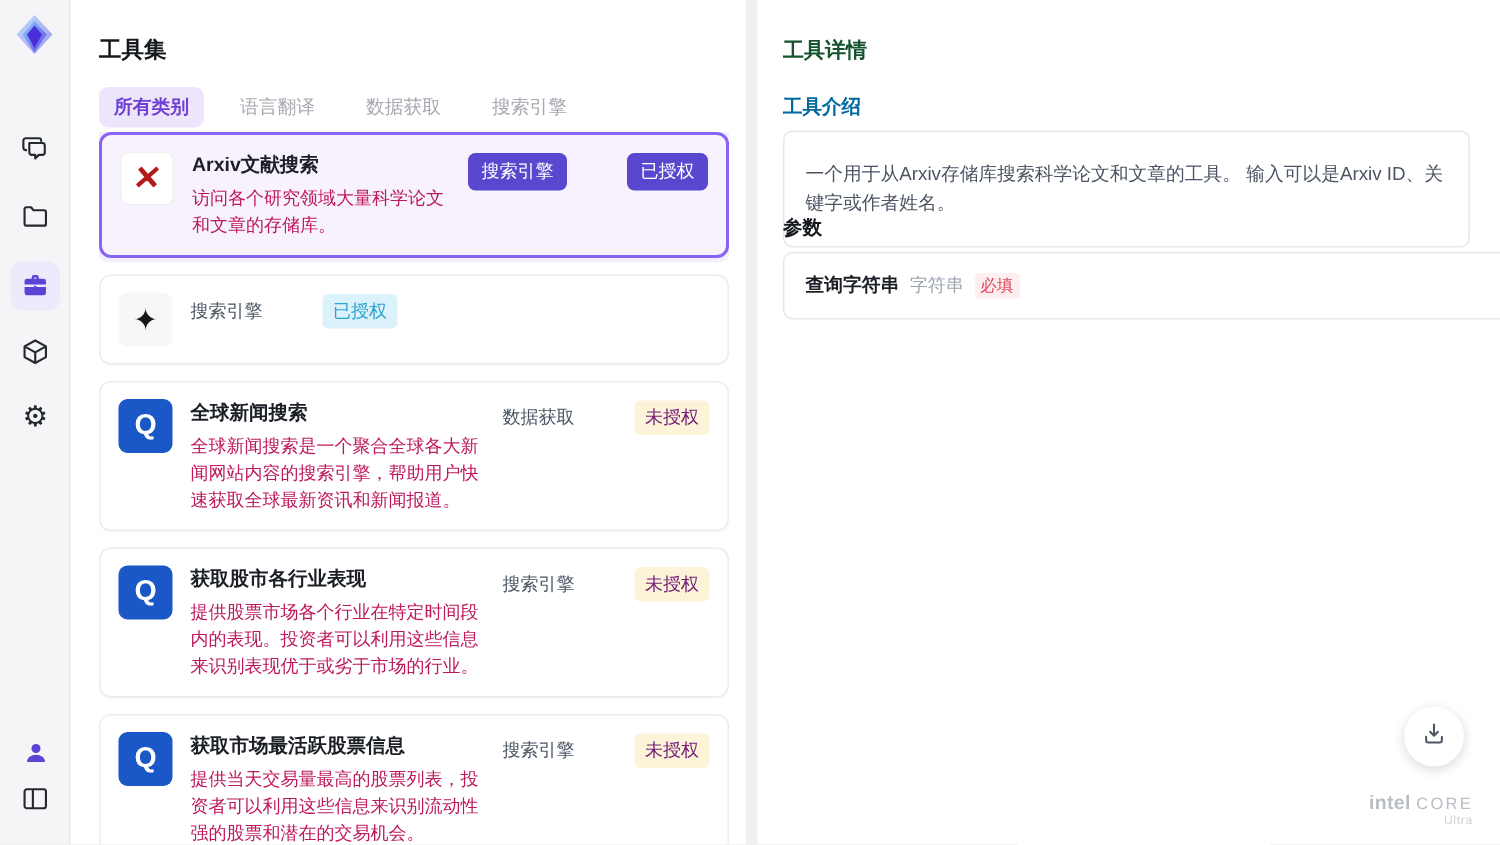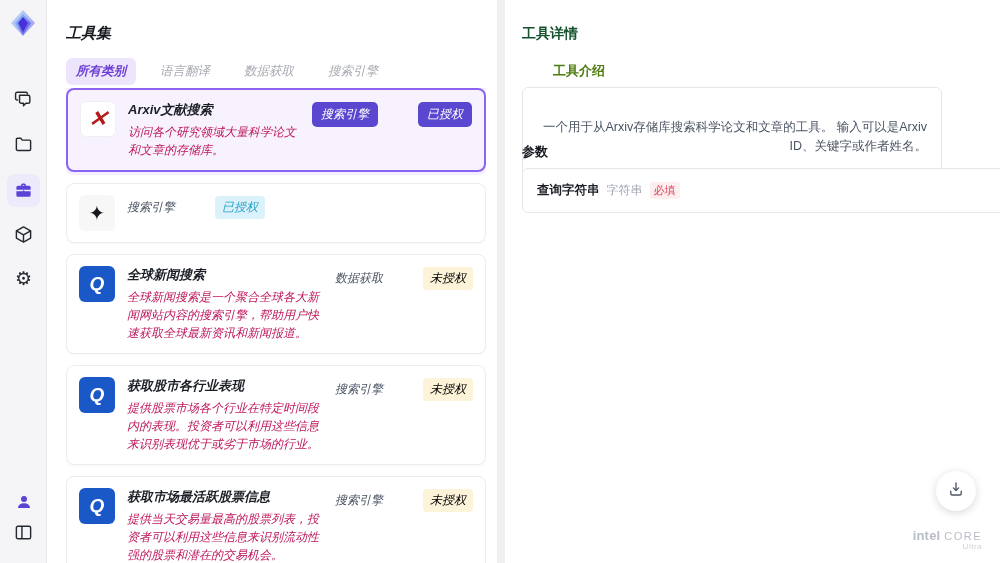--- a/index.html
+++ b/index.html
@@ -8,54 +8,54 @@
 
   
   .rail { position:absolute; left:0; top:0; width:47px; height:563px; background:#f5f5f7; border-right:1px solid #e8e8ea; }
   .rail .logo { position:absolute; left:8px; top:8px; width:30px; height:30px; }
   .rail-btn { position:absolute; left:7px; width:33px; height:33px; display:flex; align-items:center; justify-content:center; border-radius:8px; cursor:pointer; }
   .rail-btn svg { display:block; }
   .rail-btn.active { background:#edeafb; }
   .gear-glyph { font-size:19px; color:#24292f; line-height:1; }
 
   
-  .main { position:absolute; left:47px; top:0; width:450px; height:563px; background:#ffffff;font-style:italic; }
+  .main { position:absolute; left:47px; top:0; width:450px; height:563px; background:#ffffff; }
   .main-title { position:absolute; left:19px; top:24px; font-size:15px; font-weight:bold; color:#15181e; }
   .tabs { position:absolute; left:19px; top:58px; display:flex; gap:14px; align-items:center; }
   .tab { font-size:12.5px; color:#a6a9b1; padding:5px 10px; border-radius:6px; cursor:pointer; white-space:nowrap; }
   .tab.active { background:#ece5fb; color:#6d3fd4; font-weight:bold; }
 
   .tool-list { position:absolute; left:19px; top:88px; width:420px; height:475px; overflow:hidden; }
   .tool-card { display:flex; align-items:flex-start; background:#fff; border:1px solid #ececf0; border-radius:8px; padding:11px 12px; margin-bottom:11px; box-shadow:0 1px 2px rgba(20,20,40,.03); cursor:pointer; }
   .tool-card.sel { border:2px solid #8a63f3; background:#f7f2fe; box-shadow:0 0 0 3px rgba(138,99,243,.10); }
   .t-icon { width:36px; height:36px; border-radius:6px; flex:0 0 36px; margin-right:12px; display:flex; align-items:center; justify-content:center; background:#fafafa; overflow:hidden; }
   .t-icon.arxiv { background:#ffffff; border:1px solid #f0f0f0; color:#b31b1b; font-size:22px; font-weight:bold; font-family:"Liberation Serif","DejaVu Serif",serif; }
   .t-icon.tavily { background:#f7f7f8; color:#17181c; font-size:20px; }
   .t-icon.qnews { background:#1a58c8; color:#ffffff; font-size:19px; font-weight:bold; }
   .t-body { flex:1 1 auto; min-width:0; padding-right:10px; }
   .t-name { font-size:13px; font-weight:bold; color:#1c2026; }
   .t-desc { font-size:12px; color:#be185d; line-height:1.5; margin-top:4px; }
   .t-badges { flex:0 0 auto; display:flex; gap:8px; align-items:center; margin-top:1px; }
   .b-cat { font-size:12px; color:#4b5563; white-space:nowrap; }
   .b-auth { font-size:12px; padding:3px 7px; border-radius:4px; white-space:nowrap;margin-left:32px; }
   .b-auth.yes { background:#dcf2fa; color:#2aa3cf; }
-  .b-auth.no { background:#fcf3d9; color:#000000; }
+  .b-auth.no { background:#fcf3d9; color:#701a75; }
   .sel .b-cat, .sel .b-auth { background:#5948cf; color:#ffffff; padding:4px 9px; border-radius:5px; font-size:12px; }
 
   
   .sb { position:absolute; left:478px; top:86px; width:10px; height:472px; }
   .sb-up { position:absolute; top:0; left:2px; width:0; height:0; border-left:3.5px solid transparent; border-right:3.5px solid transparent; border-bottom:5px solid #55585e; }
   .sb-down { position:absolute; bottom:0; left:2px; width:0; height:0; border-left:3.5px solid transparent; border-right:3.5px solid transparent; border-top:5px solid #55585e; }
   .sb-thumb { position:absolute; top:9px; left:1px; width:7px; height:186px; background:#c6c7cc; border-radius:4px; }
 
   
   .detail { position:absolute; left:505px; top:0; width:495px; height:563px; background:#ffffff; }
   .d-title { position:absolute; left:17px; top:25px; font-size:14px; font-weight:bold; color:#14532d; }
-  .d-sec1 { position:absolute; left:17px; top:62px; font-size:13px; font-weight:bold; color:#4d7c0f;margin-left:31px; }
-  .intro-card { position:absolute; left:17px; top:87px; width:420px; border:1px solid #e7e7ea; border-radius:6px; padding:30px 14px; font-size:12.5px; color:#4b5563; line-height:1.5; background:#fff;text-align:right; }
+  .d-sec1 { position:absolute; left:17px; top:62px; font-size:13px; font-weight:bold; color:#0369a1; }
+  .intro-card { position:absolute; left:17px; top:87px; width:458px; border:1px solid #e7e7ea; border-radius:6px; padding:19px 14px; font-size:12.5px; color:#4b5563; line-height:1.5; background:#fff; }
   .d-sec2 { position:absolute; left:17px; top:143px; font-size:13px; font-weight:bold; color:#15181e; }
   .param-card { position:absolute; left:17px; top:168px; width:536px; border:1px solid #e7e7ea; border-radius:6px; padding:13px 14px; background:#fff; }
   .p-row { display:flex; align-items:center; gap:7px; }
   .p-name { font-size:12.5px; font-weight:bold; color:#1c2026; }
   .p-type { font-size:12px; color:#9ca3af; }
   .p-req { font-size:11px; color:#e0485a; background:#fdeef0; padding:1px 4px; border-radius:3px; }
   .p-desc { font-size:12.5px; color:#6b7280; margin-top:9px; line-height:1.5; }
 
   
   .fab { position:absolute; right:24px; bottom:52px; width:40px; height:40px; border-radius:50%; background:#ffffff; box-shadow:0 2px 8px rgba(20,20,40,.16); display:flex; align-items:center; justify-content:center; cursor:pointer; }

